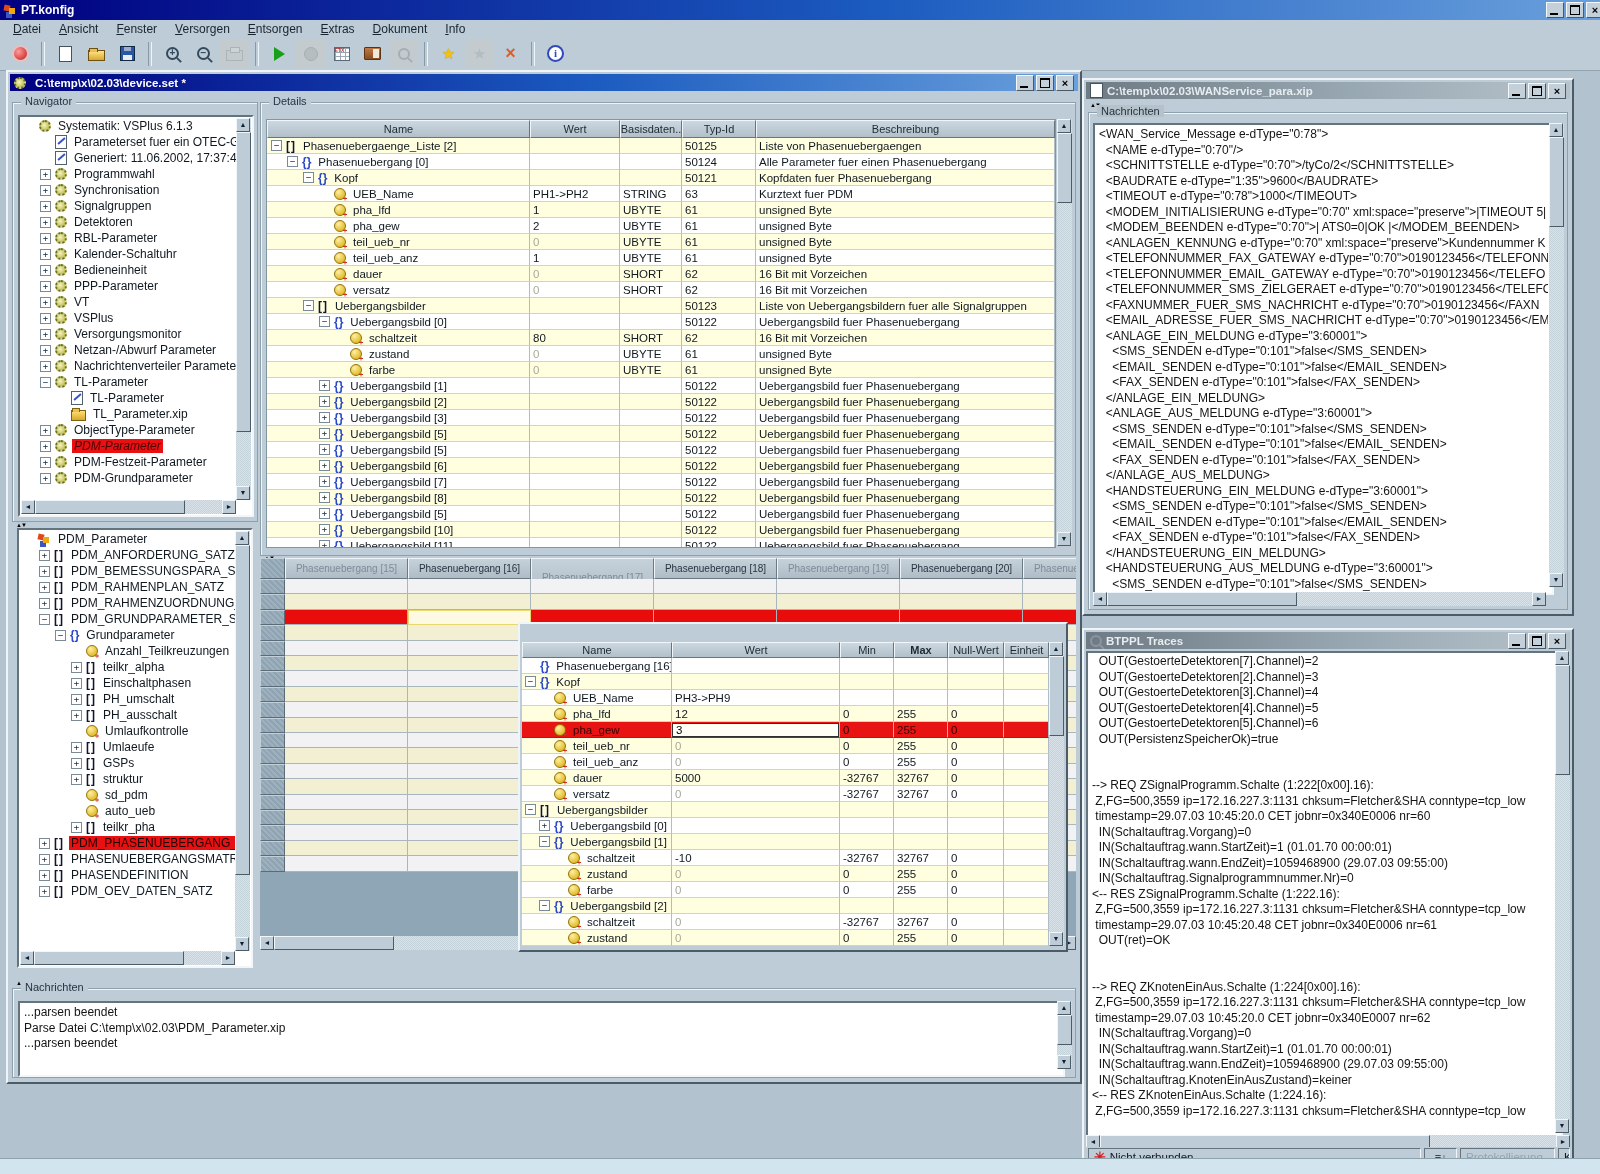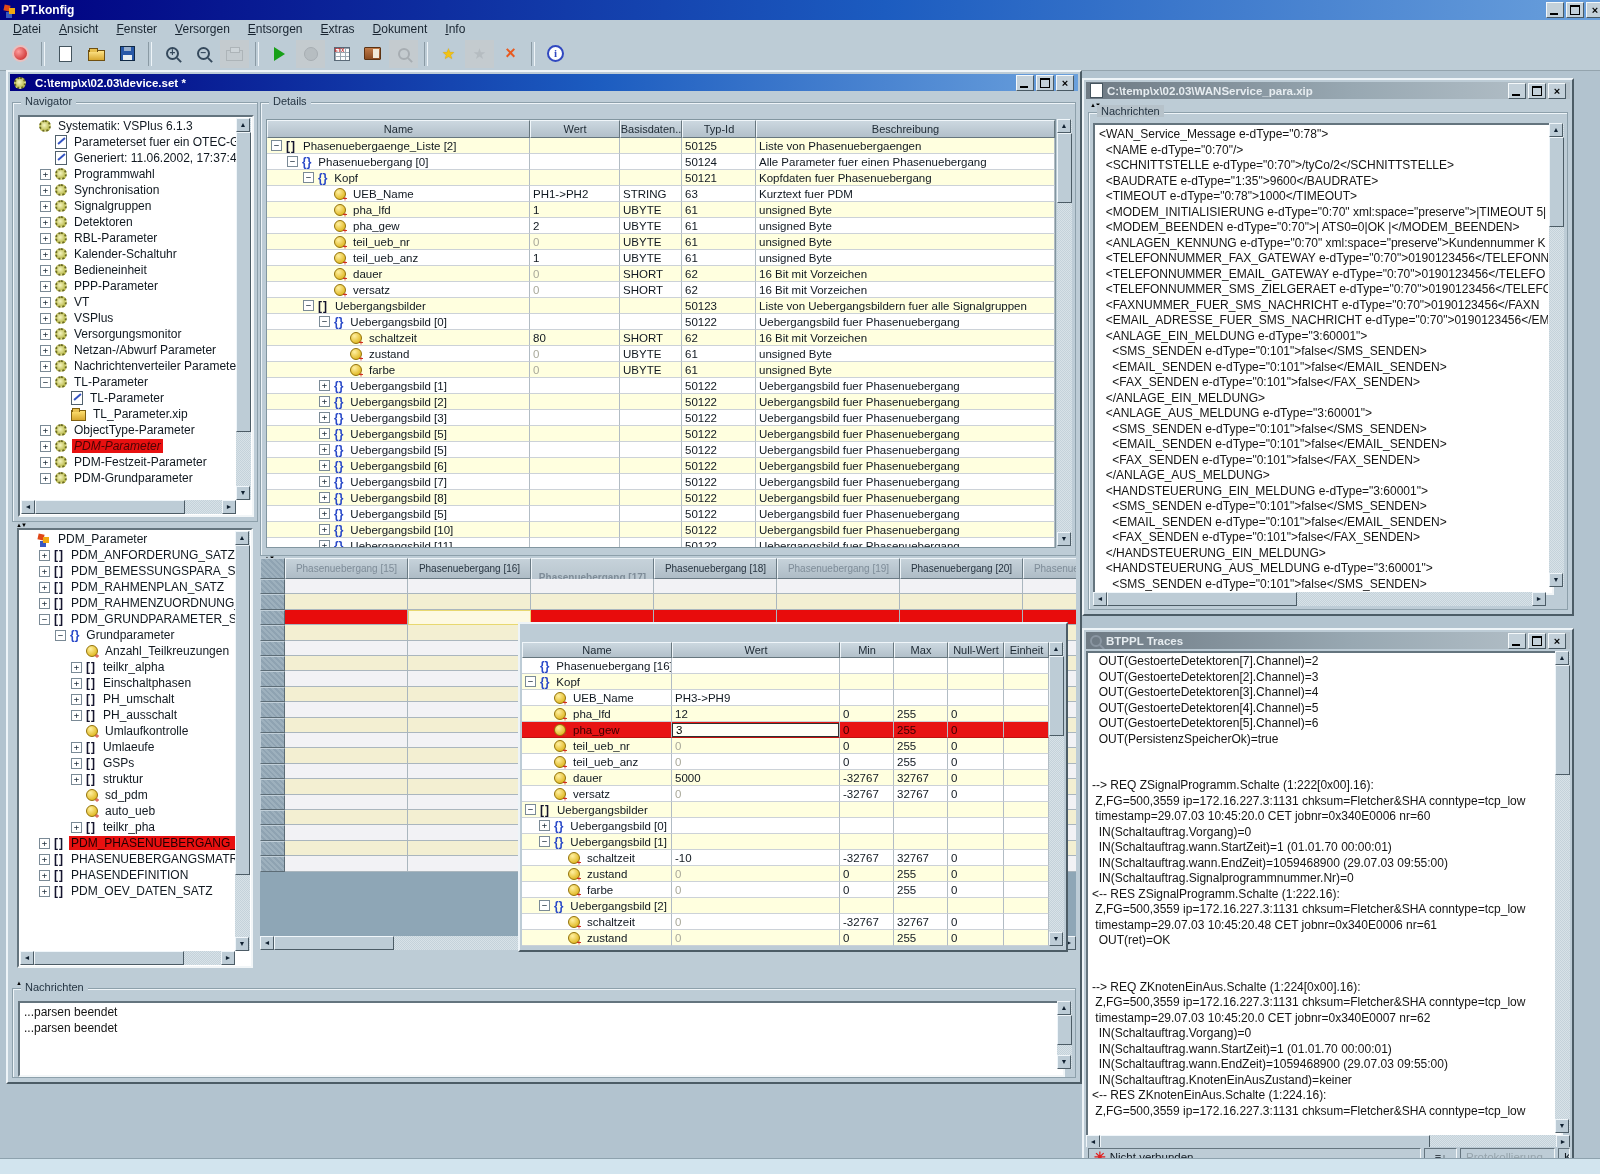--- a/index.html
+++ b/index.html
@@ -780,21 +780,21 @@
           <div class="sthumb" style="left: 0px; right: 0px; top: 14px; height: 70px;"></div>
         </div>
     </div>
     <div class="splitmarks" style="left:256px;top:483px;">▲▼</div>
 
     <div id="sheet" class="abs" style="left:252px;top:486px;width:816px;height:392px;overflow:hidden;background:#8ea6b6;">
         <div style="position: absolute; left: 0px; top: 0px; height: 21px; display: flex; width: 900px;">
           <div class="rowhdr" style="width: 25px; height: 21px;"></div>
           <div class="shcell" style="width: 123px; height: 21px; color: rgb(126, 140, 152);">Phasenuebergang [15]</div>
           <div class="shcell" style="width: 123px; height: 21px; color: rgb(39, 52, 64);">Phasenuebergang [16]</div>
-          <div class="shcell" style="width: 123px; height: 38px; color: rgb(126, 140, 152); font-weight: bold;">Phasenuebergang [17]</div>
+          <div class="shcell" style="width: 123px; height: 38px; color: rgb(126, 140, 152);">Phasenuebergang [17]</div>
           <div class="shcell" style="width: 123px; height: 21px; color: rgb(39, 52, 64);">Phasenuebergang [18]</div>
           <div class="shcell" style="width: 123px; height: 21px; color: rgb(126, 140, 152);">Phasenuebergang [19]</div>
           <div class="shcell" style="width: 123px; height: 21px; color: rgb(39, 52, 64);">Phasenuebergang [20]</div>
           <div class="shcell" style="width: 123px; height: 21px; color: rgb(126, 140, 152);">Phasenuebergang [21]</div>
         </div>
         <div style="position: absolute; left: 0px; top: 21px; height: 15.4px; display: flex; width: 900px;">
           <div class="rowhdr" style="width: 25px;"></div>
           <div class="scell s-w" style="width: 123px;"></div>
           <div class="scell s-w" style="width: 123px;"></div>
           <div class="scell s-w" style="width: 123px;"></div>
@@ -988,37 +988,38 @@
           <div class="sbtn" style="right: 0px; top: 0px;">►</div>
           <div class="sthumb" style="top: 0px; bottom: 0px; left: 14px; width: 120px;"></div>
         </div>
       </div>
 
     <div class="splitmarks" style="left:8px;top:908px;">▲▼</div>
     <div class="abs groupedge" style="left:4px;top:916px;width:1062px;height:88px;">
       <span class="grouplabel">Nachrichten</span>
       <div id="msgbox" class="abs sunken pane" style="left:5px;top:12px;width:1035px;height:68px;padding:2px 4px;">
           <div class="pline">...parsen beendet</div>
+          <div class="pline">Parse Datei C:\temp\x\02.03\PDM_Parameter.xip</div>
           <div class="pline">...parsen beendet</div>
         </div>
       <div id="msgvs" class="abs sb" style="right:3px;top:12px;width:15px;height:68px;">
           <div class="sbtn" style="left: 0px; top: 0px;">▲</div>
           <div class="sbtn" style="left: 0px; bottom: 0px;">▼</div>
           <div class="sthumb" style="left: 0px; right: 0px; top: 14px; height: 30px;"></div>
         </div>
     </div>
   </div>
 
   <div class="abs raised" style="left:518px;top:622px;width:546px;height:326px;z-index:5;">
     <div id="paramtable" class="abs" style="left:2px;top:18px;width:527px;height:304px;overflow:hidden;background:#fff;">
         <div class="drow" style="height: 16px;">
           <div class="hcell" style="width: 150px;">Name</div>
           <div class="hcell" style="width: 168px;">Wert</div>
           <div class="hcell" style="width: 54px;">Min</div>
-          <div class="hcell" style="width: 54px;">Max</div>
+          <div class="hcell" style="width: 54px; font-weight: bold;">Max</div>
           <div class="hcell" style="width: 56px;">Null-Wert</div>
           <div class="hcell" style="width: 45px;">Einheit</div>
         </div>
         <div class="drow">
           <div class="dcell wht" style="width: 150px; padding-left: 3px;">
             <span class="xsp"></span>
             <span class="tico t-struct">{}</span>
             <span class="tlabel">Phasenuebergang [16]</span>
           </div>
           <div class="dcell wht" style="width: 168px;"></div>

